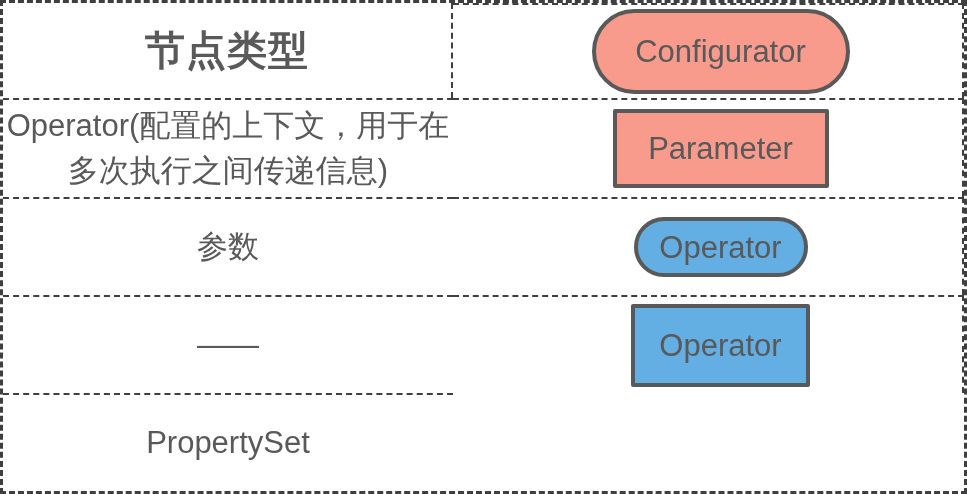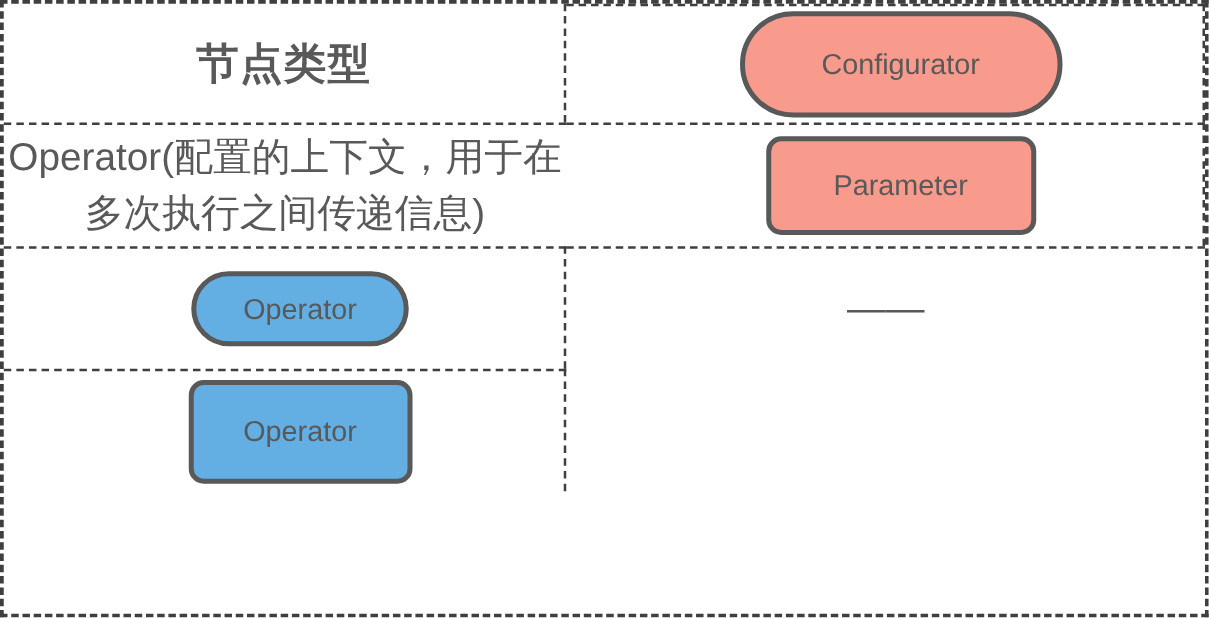--- a/index.html
+++ b/index.html
@@ -36,37 +36,37 @@
     align-items: center;
     justify-content: center;
     color: var(--text);
     font-size: 31px;
     text-align: center;
     overflow: hidden;
   }
   .cell.left-col { border-right: 2px dashed var(--grid-line); }
   .cell.inner-row { border-top: 2px dashed var(--grid-line); }
   .header-cell {
-    font-size: 34px;
+    font-size: 40px;
     font-weight: bold;
     letter-spacing: 1px;
   }
   .shape {
     display: flex;
     align-items: center;
     justify-content: center;
     border: 4px solid var(--shape-border);
     color: var(--text);
-    font-size: 23px;
+    font-size: 31px;
     transform: translateX(13px);
     line-height: 1;
     white-space: nowrap;
   }
   .shape.pill { border-radius: 999px; }
-  .shape.rect { border-radius: 12px; }
+  .shape.rect { border-radius: 2px; }
   .shape.pink { background: var(--pink); }
   .shape.blue { background: var(--blue); }
   .shape-configurator { width: 258px; height: 85px; }
   .shape-parameter   { width: 216px; height: 79px; }
   .shape-operator    { width: 174px; height: 60px; }
   .shape-property    { width: 179px; height: 83px; }
   .storage-text {
     max-width: 482px;
     line-height: 1.45;
   }
@@ -86,30 +86,36 @@
     </div>
     <div class="cell inner-row">
       <div class="storage-text">Operator(配置的上下文，用于在多次执行之间传递信息)</div>
     </div>
 
     <div class="cell left-col inner-row">
       <div class="shape rect pink shape-parameter">
         <span>Parameter</span>
       </div>
     </div>
+    <div class="cell inner-row">
+      <div class="storage-text">参数</div>
+    </div>
 
     <div class="cell left-col inner-row">
       <div class="shape pill blue shape-operator">
         <span>Operator</span>
       </div>
     </div>
     <div class="cell inner-row">
       <div class="storage-text">——</div>
     </div>
 
     <div class="cell left-col inner-row">
       <div class="shape rect blue shape-property">
         <span>Operator</span>
       </div>
     </div>
+    <div class="cell inner-row">
+      <div class="storage-text">PropertySet</div>
+    </div>
 
   </div>
 </div>
 
 </body></html>

